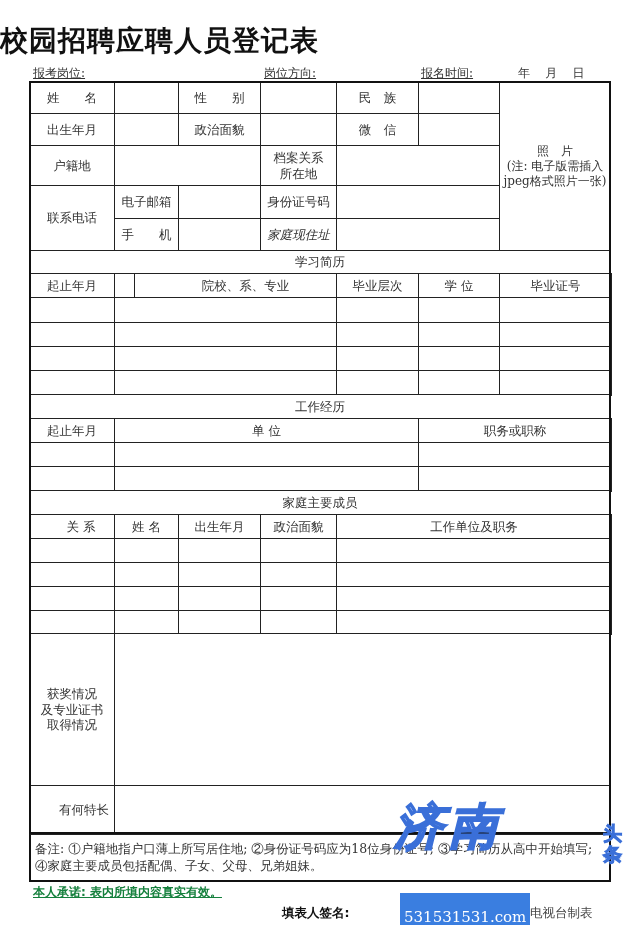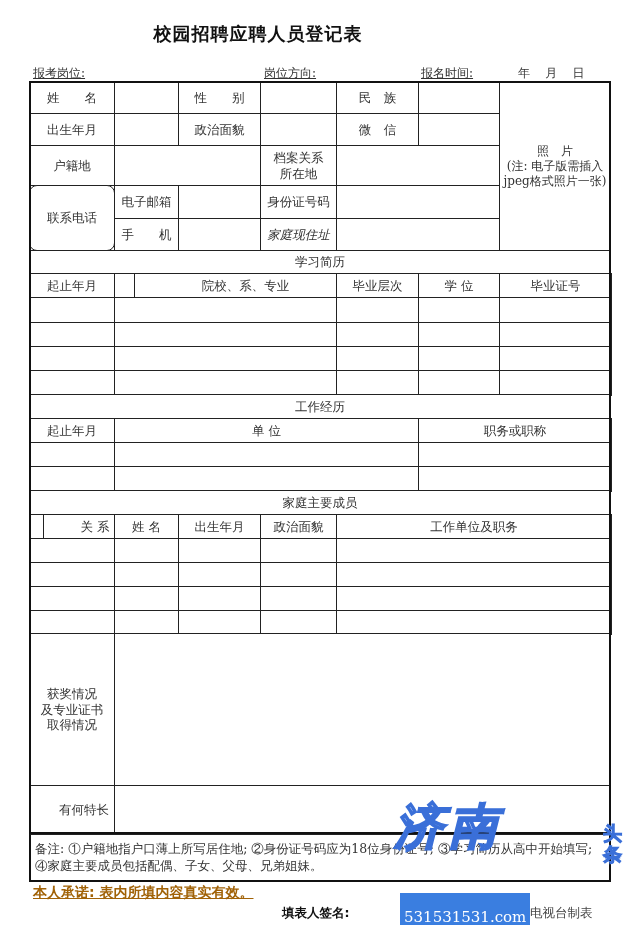--- a/index.html
+++ b/index.html
@@ -1,27 +1,27 @@
 <!DOCTYPE html>
 <html><head>
   <meta charset="utf-8">
   <style>
     * { box-sizing: border-box; margin: 0; padding: 0; }
     html, body { width: 640px; height: 925px; background: #fff; overflow: hidden; }
     body { position: relative; font-family: "DejaVu Serif", "Liberation Serif", serif; color: #222; }
-    .title { position: absolute; left: 0; top: 22px; width: 516px; text-align: center;
-      font-family: "DejaVu Sans", "Liberation Sans", sans-serif; font-weight: bold; font-size: 18px; color: #111; letter-spacing: 1px; }
+    .title { position: absolute; left: 0; top: 22px; width: 516px; 
+      font-family: "DejaVu Sans", "Liberation Sans", sans-serif; font-weight: bold; font-size: 28px; color: #111; letter-spacing: 1px; }
     .meta { position: absolute; top: 65px; font-size: 12px; color: #333; }
     .meta.u { text-decoration: underline; }
     .cell { position: absolute; border: 1px solid #222; display: flex; align-items: center; justify-content: center;
       font-size: 12.5px; color: #333; text-align: center; line-height: 1.25; background: #fff; }
     .frame { position: absolute; left: 29px; top: 81px; width: 582px; height: 753px; border: 2px solid #111; pointer-events: none; }
     .note { position: absolute; left: 29px; top: 834px; width: 582px; height: 48px; border: 2px solid #111; border-top: 1px solid #222;
       font-size: 12.5px; line-height: 17px; padding: 5px 4px; color: #333; }
-    .pledge { position: absolute; left: 33px; top: 884px; font-size: 14px; font-weight: bold; color: #a16207; text-decoration: underline;
+    .pledge { position: absolute; left: 33px; top: 884px; font-size: 12px; font-weight: bold; color: #15803d; text-decoration: underline;
       font-family: "DejaVu Sans", "Liberation Sans", sans-serif; }
     .sign { position: absolute; left: 282px; top: 905px; font-size: 12.5px; font-weight: bold; color: #111;
       font-family: "DejaVu Sans", "Liberation Sans", sans-serif; }
     .maker { position: absolute; left: 480px; top: 905px; font-size: 12.5px; color: #444; }
     .wm-text { position: absolute; left: 395px; top: 795px; font-size: 48px; font-weight: bold; color: #e8f0ff;
       -webkit-text-stroke: 2px #3a6fd8; font-family: "DejaVu Serif", serif; letter-spacing: 6px; font-style: italic; }
     .wm-side { position: absolute; left: 603px; top: 823px; font-size: 19px; line-height: 21px; width: 22px; color: #cfe0ff;
       -webkit-text-stroke: 1px #3a6fd8; font-weight: bold; font-family: "DejaVu Sans", sans-serif; }
     .wm-url { position: absolute; left: 400px; top: 893px; background: #3a7ee0; color: #fff; font-size: 15px; padding: 15px 4px;
       font-family: "DejaVu Serif", serif; }
@@ -49,21 +49,21 @@
 <div class="cell" style="left:260px;top:113px;width:77px;height:33px;"></div>
 <div class="cell" style="left:336px;top:113px;width:83px;height:33px;">微　信</div>
 <div class="cell" style="left:418px;top:113px;width:82px;height:33px;"></div>
 
 <div class="cell" style="left:29px;top:145px;width:86px;height:41px;">户籍地</div>
 <div class="cell" style="left:114px;top:145px;width:147px;height:41px;"></div>
 <div class="cell" style="left:260px;top:145px;width:77px;height:41px;white-space:pre-line;">档案关系
 所在地</div>
 <div class="cell" style="left:336px;top:145px;width:164px;height:41px;"></div>
 
-<div class="cell" style="left:29px;top:185px;width:86px;height:66px;border-radius:8px;">联系电话</div>
+<div class="cell" style="left:29px;top:185px;width:86px;height:66px;">联系电话</div>
 <div class="cell" style="left:114px;top:185px;width:65px;height:34px;">电子邮箱</div>
 <div class="cell" style="left:178px;top:185px;width:83px;height:34px;"></div>
 <div class="cell" style="left:260px;top:185px;width:77px;height:34px;">身份证号码</div>
 <div class="cell" style="left:336px;top:185px;width:164px;height:34px;"></div>
 <div class="cell" style="left:114px;top:218px;width:65px;height:33px;">手　　机</div>
 <div class="cell" style="left:178px;top:218px;width:83px;height:33px;"></div>
 <div class="cell" style="left:260px;top:218px;width:77px;height:33px;font-style:italic;">家庭现住址</div>
 <div class="cell" style="left:336px;top:218px;width:164px;height:33px;"></div>
 
 <div class="cell" style="left:499px;top:81px;width:112px;height:170px;white-space:pre-line;font-size:12px;padding:0 3px;">照　片
@@ -103,21 +103,21 @@
 <div class="cell" style="left: 418px; top: 418px; width: 194px; height: 25px;">职务或职称</div>
 <div class="cell" style="left: 29px; top: 442px; width: 86px; height: 25px;"></div>
 <div class="cell" style="left: 114px; top: 442px; width: 305px; height: 25px;"></div>
 <div class="cell" style="left: 418px; top: 442px; width: 194px; height: 25px;"></div>
 <div class="cell" style="left: 29px; top: 466px; width: 86px; height: 26px;"></div>
 <div class="cell" style="left: 114px; top: 466px; width: 305px; height: 26px;"></div>
 <div class="cell" style="left: 418px; top: 466px; width: 194px; height: 26px;"></div>
 <div id="work-grid"></div>
 
 <div class="cell" style="left:29px;top:490px;width:582px;height:25px;">家庭主要成员</div>
-<div class="cell" style="left: 29px; top: 514px; width: 104px; height: 25px; margin-left: 14px;">关 系</div>
+<div class="cell" style="left: 29px; top: 514px; width: 104px; height: 25px;">关 系</div>
 <div class="cell" style="left: 114px; top: 514px; width: 65px; height: 25px;">姓 名</div>
 <div class="cell" style="left: 178px; top: 514px; width: 83px; height: 25px;">出生年月</div>
 <div class="cell" style="left: 260px; top: 514px; width: 77px; height: 25px;">政治面貌</div>
 <div class="cell" style="left: 336px; top: 514px; width: 276px; height: 25px;">工作单位及职务</div>
 <div class="cell" style="left: 29px; top: 538px; width: 86px; height: 25px;"></div>
 <div class="cell" style="left: 114px; top: 538px; width: 65px; height: 25px;"></div>
 <div class="cell" style="left: 178px; top: 538px; width: 83px; height: 25px;"></div>
 <div class="cell" style="left: 260px; top: 538px; width: 77px; height: 25px;"></div>
 <div class="cell" style="left: 336px; top: 538px; width: 276px; height: 25px;"></div>
 <div class="cell" style="left: 29px; top: 562px; width: 86px; height: 25px;"></div>

